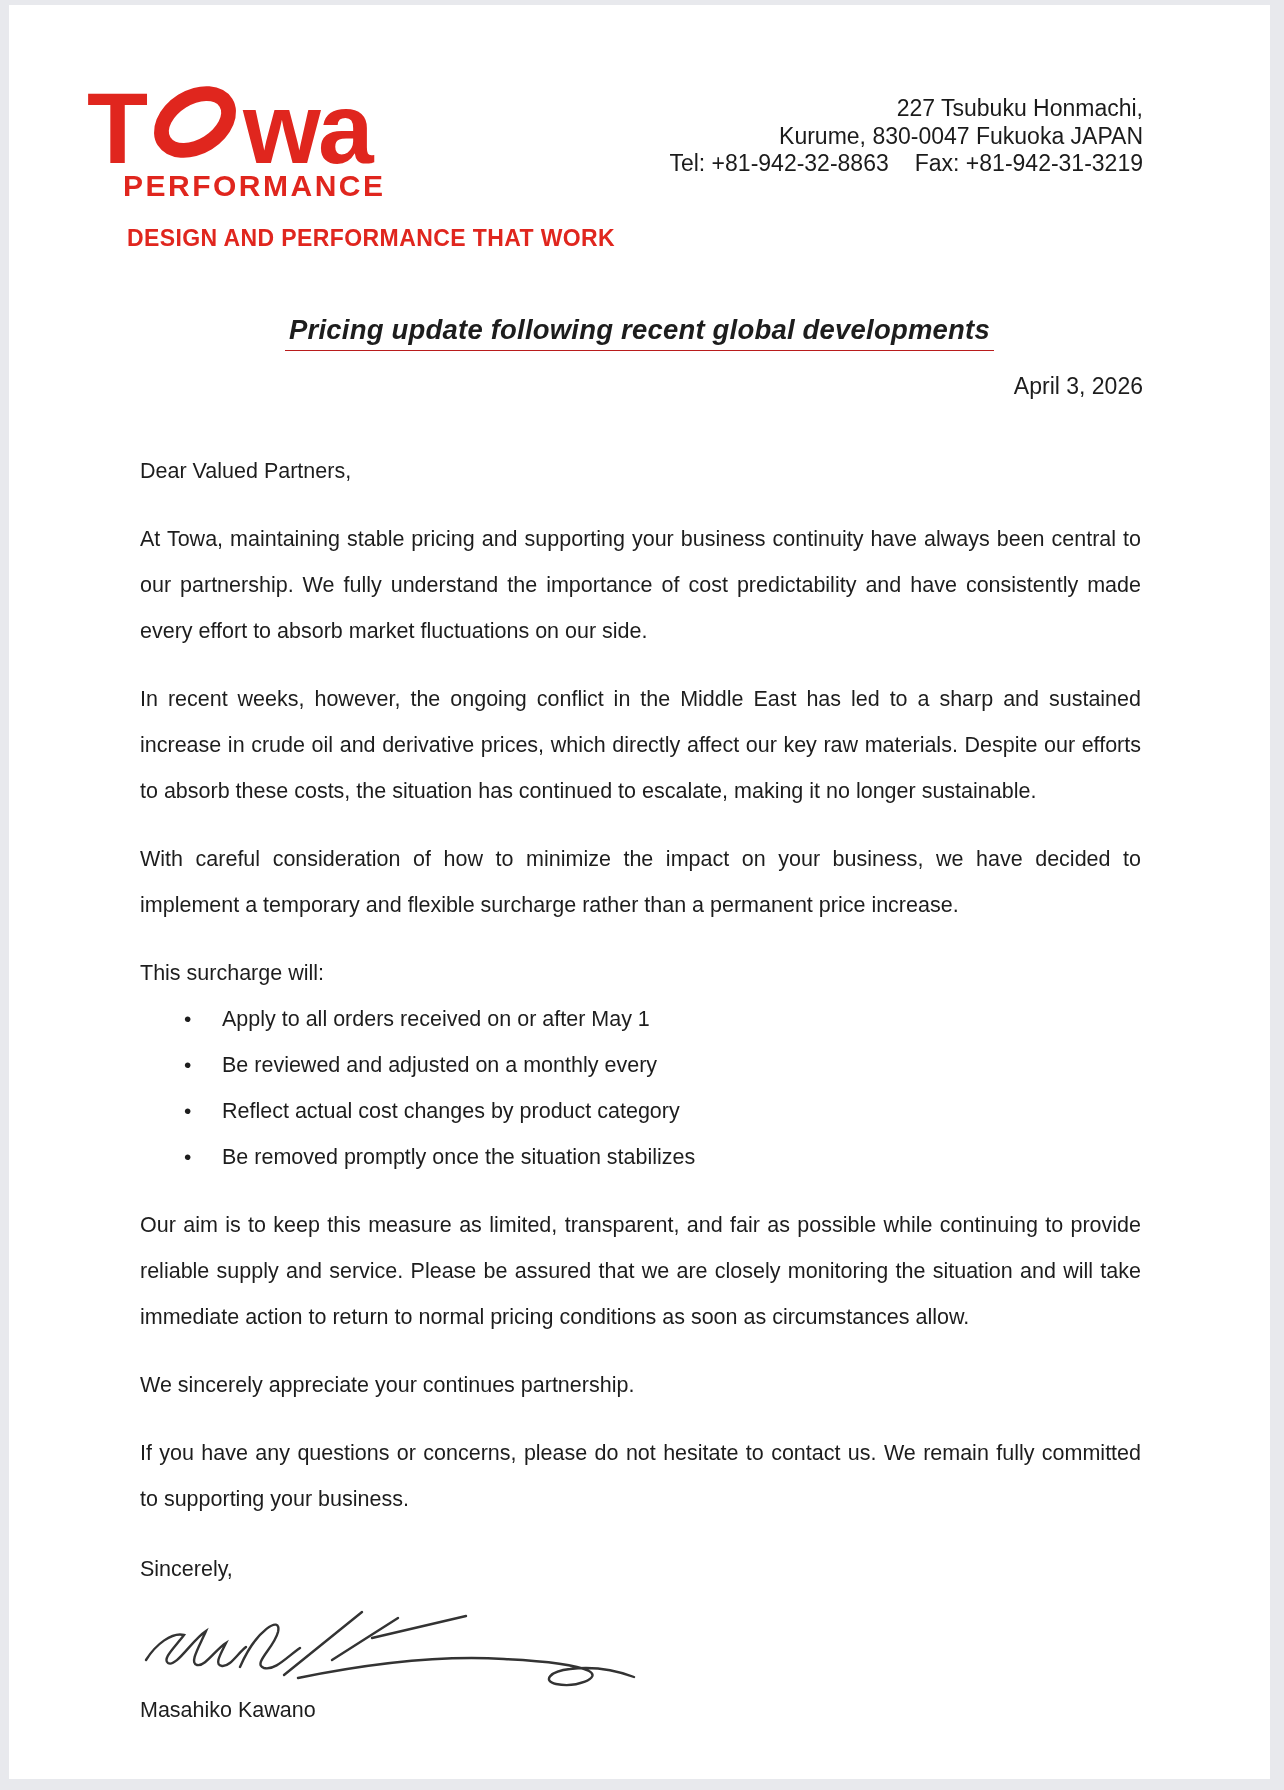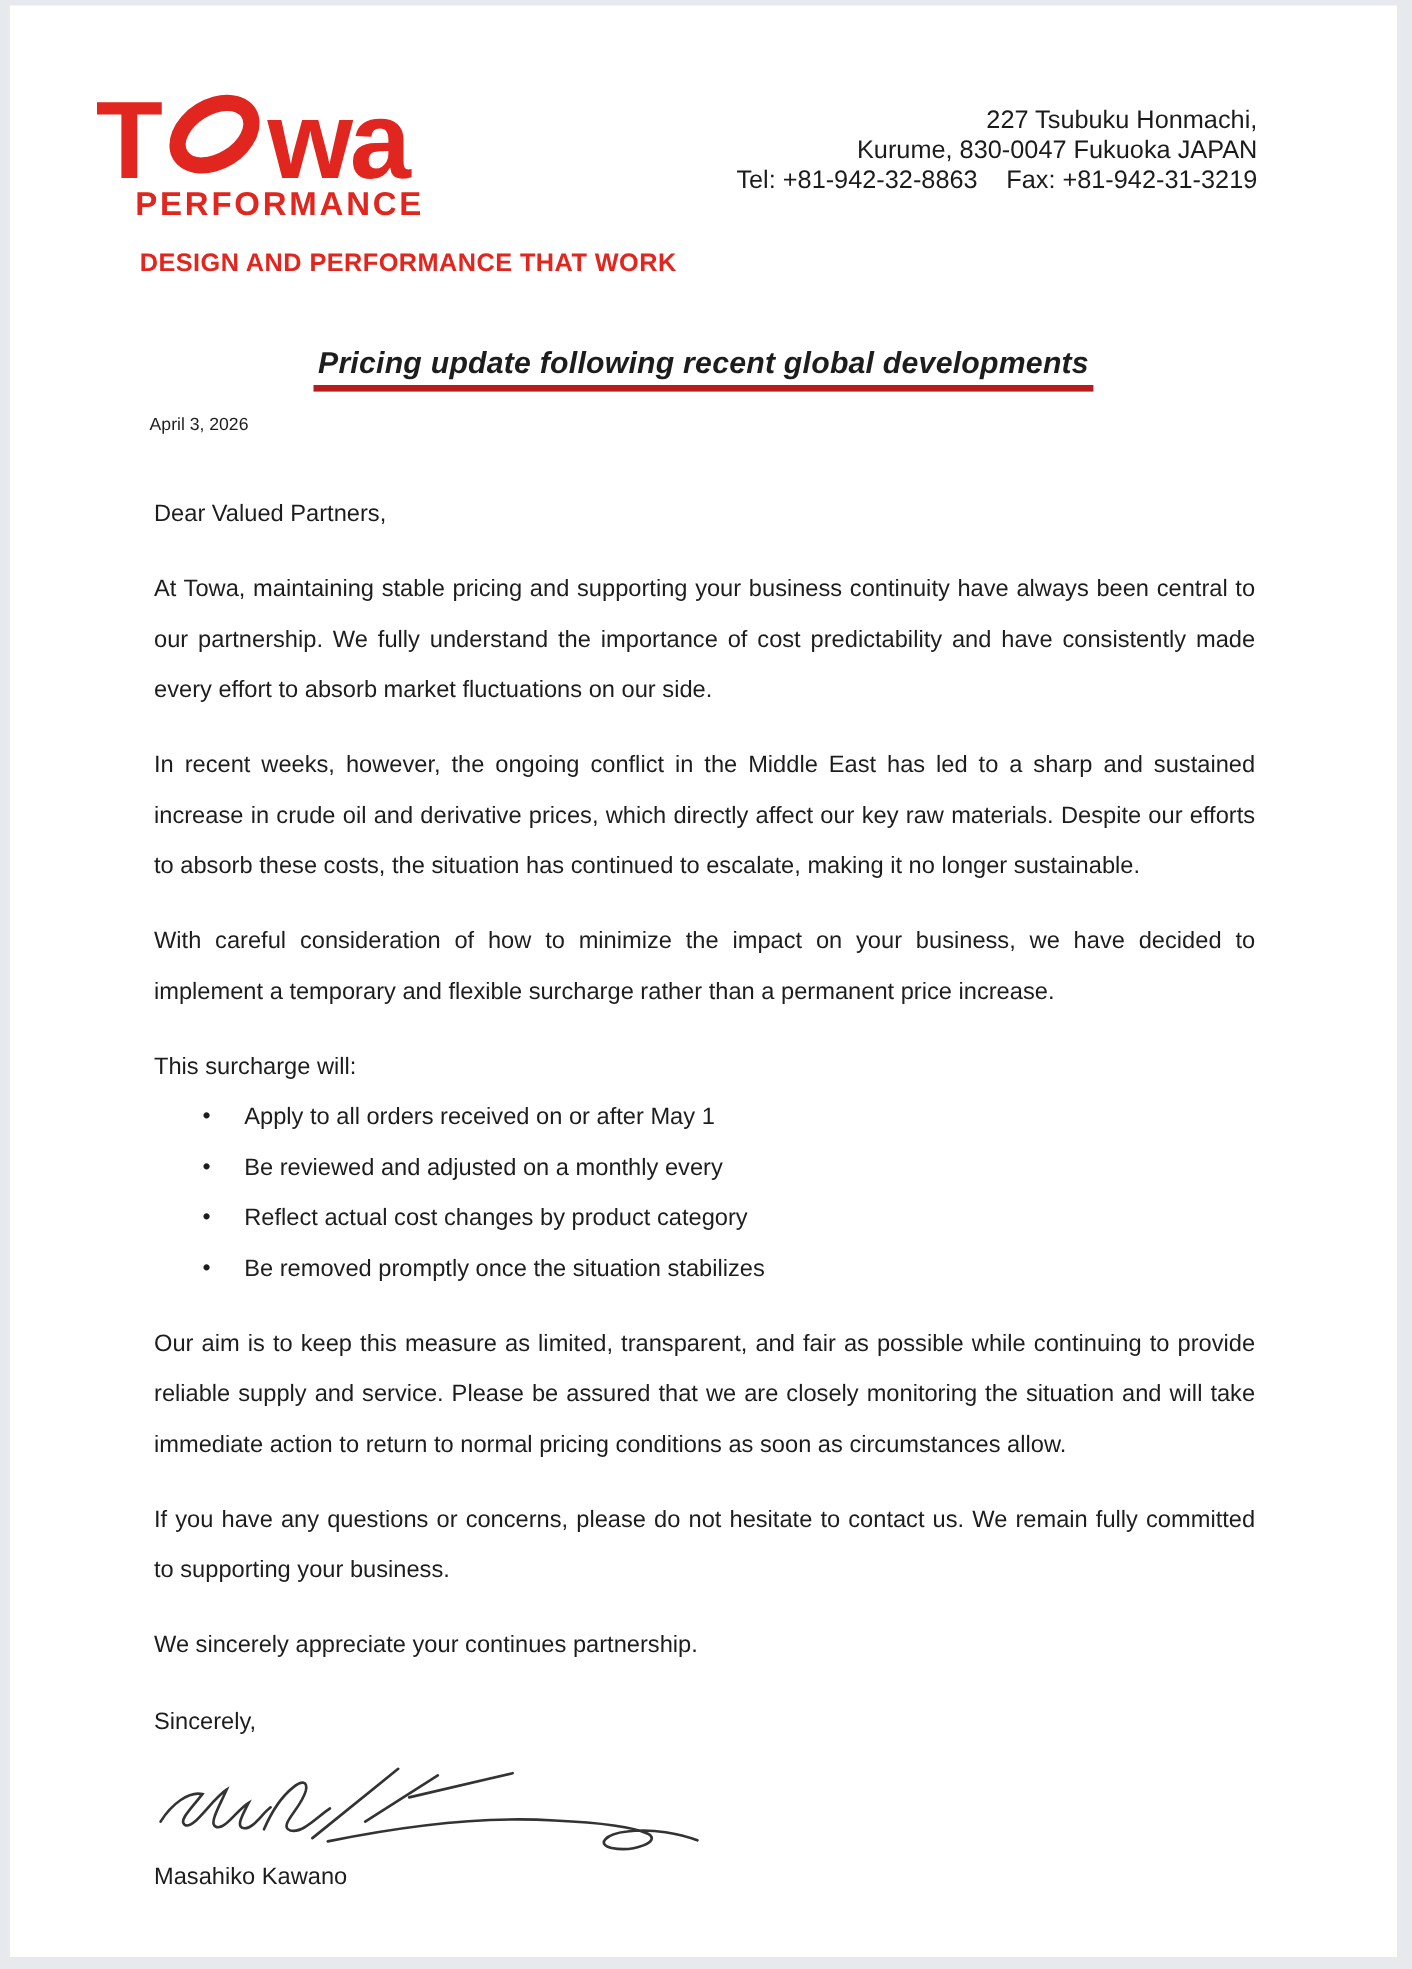--- a/index.html
+++ b/index.html
@@ -68,27 +68,27 @@
     color:#1b1b1b;
   }
   .telfax{display:flex;justify-content:flex-end;gap:26px;}
   
   .title-wrap{text-align:center;margin-top:62px;}
   .title{
     display:inline-block;
     font-size:27.5px;
     font-weight:700;
     font-style:italic;
-    border-bottom:6px solid #b91c1c;
+    border-bottom:1px solid #b91c1c;
     padding:0 4px 4px 4px;
     letter-spacing:.2px;
   }
   .date{
-    text-align:left;
-    font-size:16px;
+    text-align:right;
+    font-size:23px;
     padding:0 127px;
     margin-top:22px;
   }
   .body-col{
     padding:0 129px 0 131px;
     font-size:21.5px;
     line-height:46px;
   }
   .salutation{margin-top:48px;}
   p.para{
@@ -165,22 +165,22 @@
         <span class="bullet-dot">•</span>
         <span>Reflect actual cost changes by product category</span>
       </div>
       <div class="bullet-row">
         <span class="bullet-dot">•</span>
         <span>Be removed promptly once the situation stabilizes</span>
       </div>
     </div>
 
     <p class="para">Our aim is to keep this measure as limited, transparent, and fair as possible while continuing to provide reliable supply and service. Please be assured that we are closely monitoring the situation and will take immediate action to return to normal pricing conditions as soon as circumstances allow.</p>
+    <p class="para">We sincerely appreciate your continues partnership.</p>
     <p class="para">If you have any questions or concerns, please do not hesitate to contact us. We remain fully committed to supporting your business.</p>
-    <p class="para">We sincerely appreciate your continues partnership.</p>
 
     <div class="signoff">Sincerely,</div>
 
     <div class="sig-wrap">
       <svg width="520" height="98" viewBox="0 0 520 98" fill="none" xmlns="http://www.w3.org/2000/svg">
         <g stroke="#333333" stroke-width="2.4" stroke-linecap="round" fill="none">
           <path d="M10,62 C20,46 36,34 48,37 C38,50 26,61 32,65 C40,70 56,42 70,33 C63,49 53,65 61,67 C69,69 80,51 90,45 C84,57 78,67 86,68 C94,69 102,55 110,49"></path>
           <path d="M104,69 C120,32 146,16 142,34 C138,50 116,66 128,70 C139,73 152,58 164,50"></path>
           <path d="M148,77 L226,14"></path>
           <path d="M196,62 L262,20"></path>

